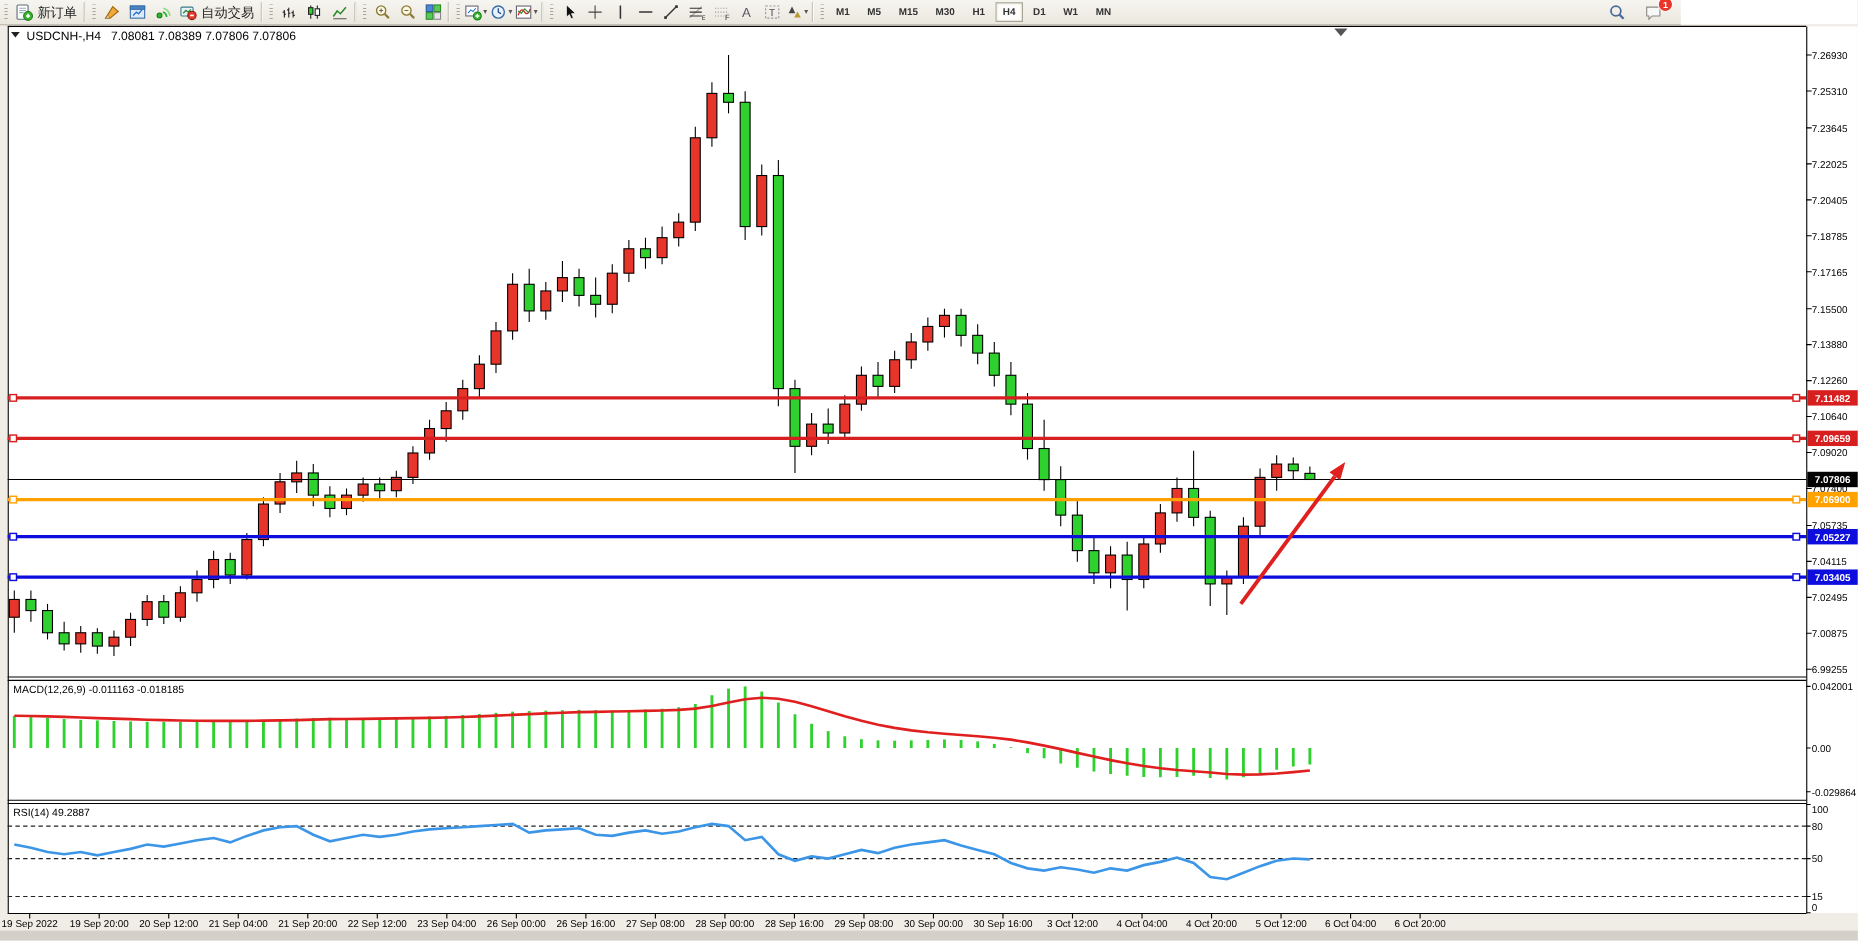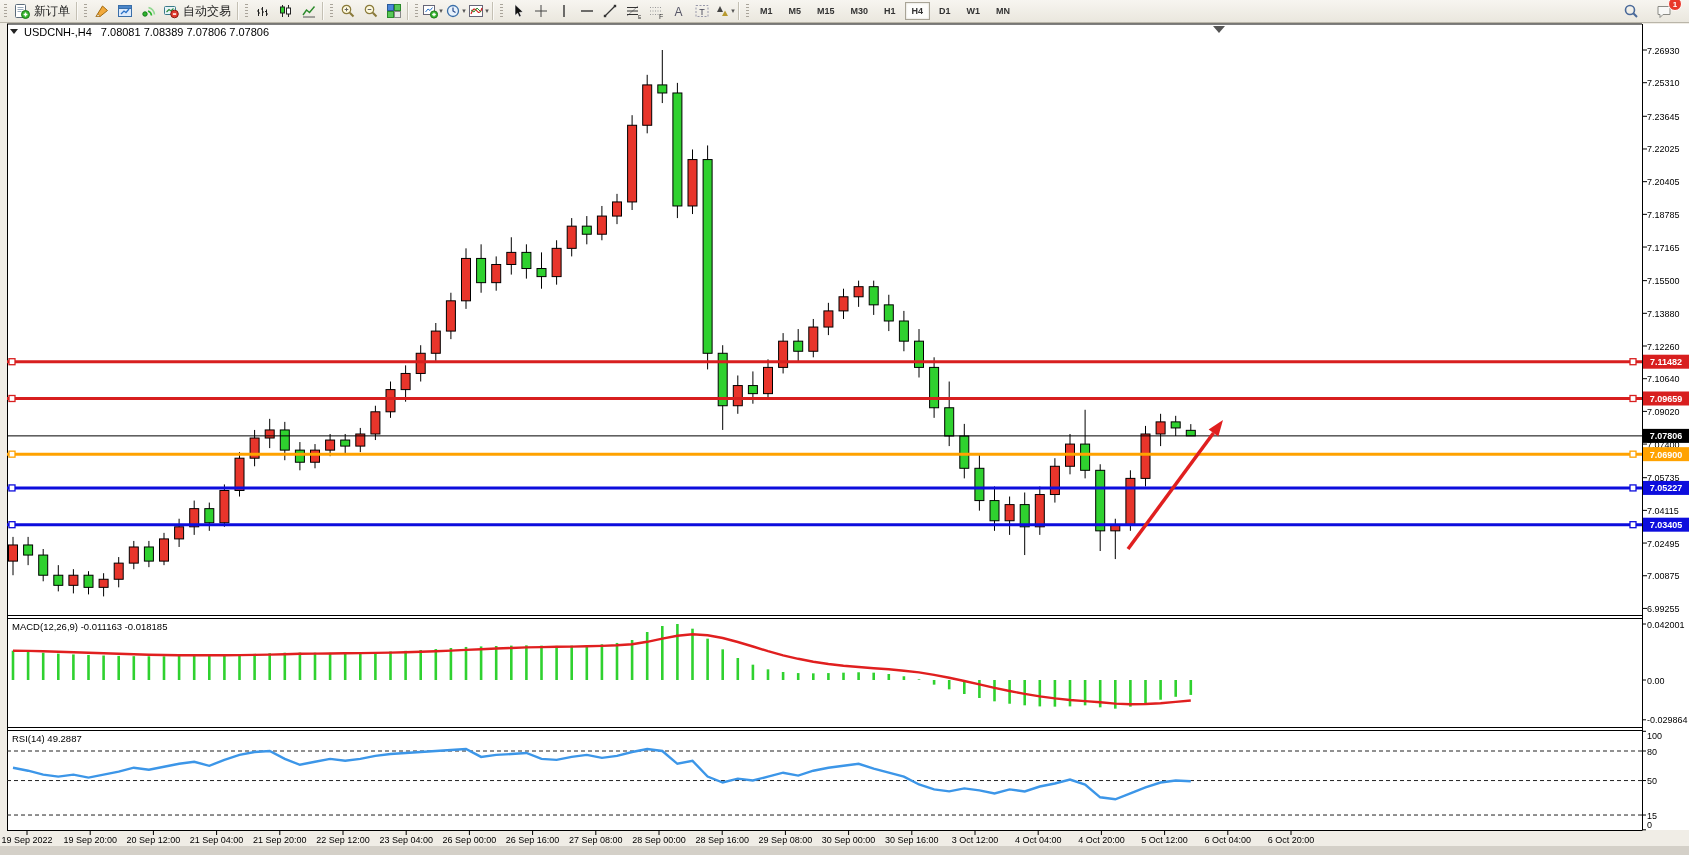--- a/index.html
+++ b/index.html
@@ -1,20 +1,20 @@
 <!DOCTYPE html>
 <html><head>
 <meta charset="utf-8">
 <style>
   html,body{margin:0;padding:0;background:#d4d0c8;}
   #app{position:relative;width:1689px;height:855px;background:#fff;overflow:hidden;
        font-family:"Liberation Sans",sans-serif;}
   #chart-svg{position:absolute;top:0;left:0;z-index:1;}
   
-  #toolbar{position:absolute;top:0;left:0;width:1689px;height:22px;z-index:2;
+  #toolbar{position:absolute;top:0;left:0;width:1528px;height:22px;z-index:2;
     background:linear-gradient(#f7f5f0,#eae7de);border-bottom:1px solid #b9b5a9;
     display:flex;align-items:center;}
   .grip{width:3px;height:15px;margin:0 3px 0 4px;
     background-image:repeating-linear-gradient(to bottom,#a9a49a 0 1px,transparent 1px 3px);}
   .sep{width:1px;height:18px;background:#c4c0b4;border-right:1px solid #fbfaf7;margin:0 2px;}
   .tbtn{height:20px;min-width:21px;display:flex;align-items:center;justify-content:center;
     padding:0 1px;cursor:default;}
   .tbtn svg{display:block;}
   .tlabel{font-size:12px;color:#222;margin:0 4px 0 1px;white-space:nowrap;}
   .caret{font-size:7px;color:#555;margin-left:1px;}

